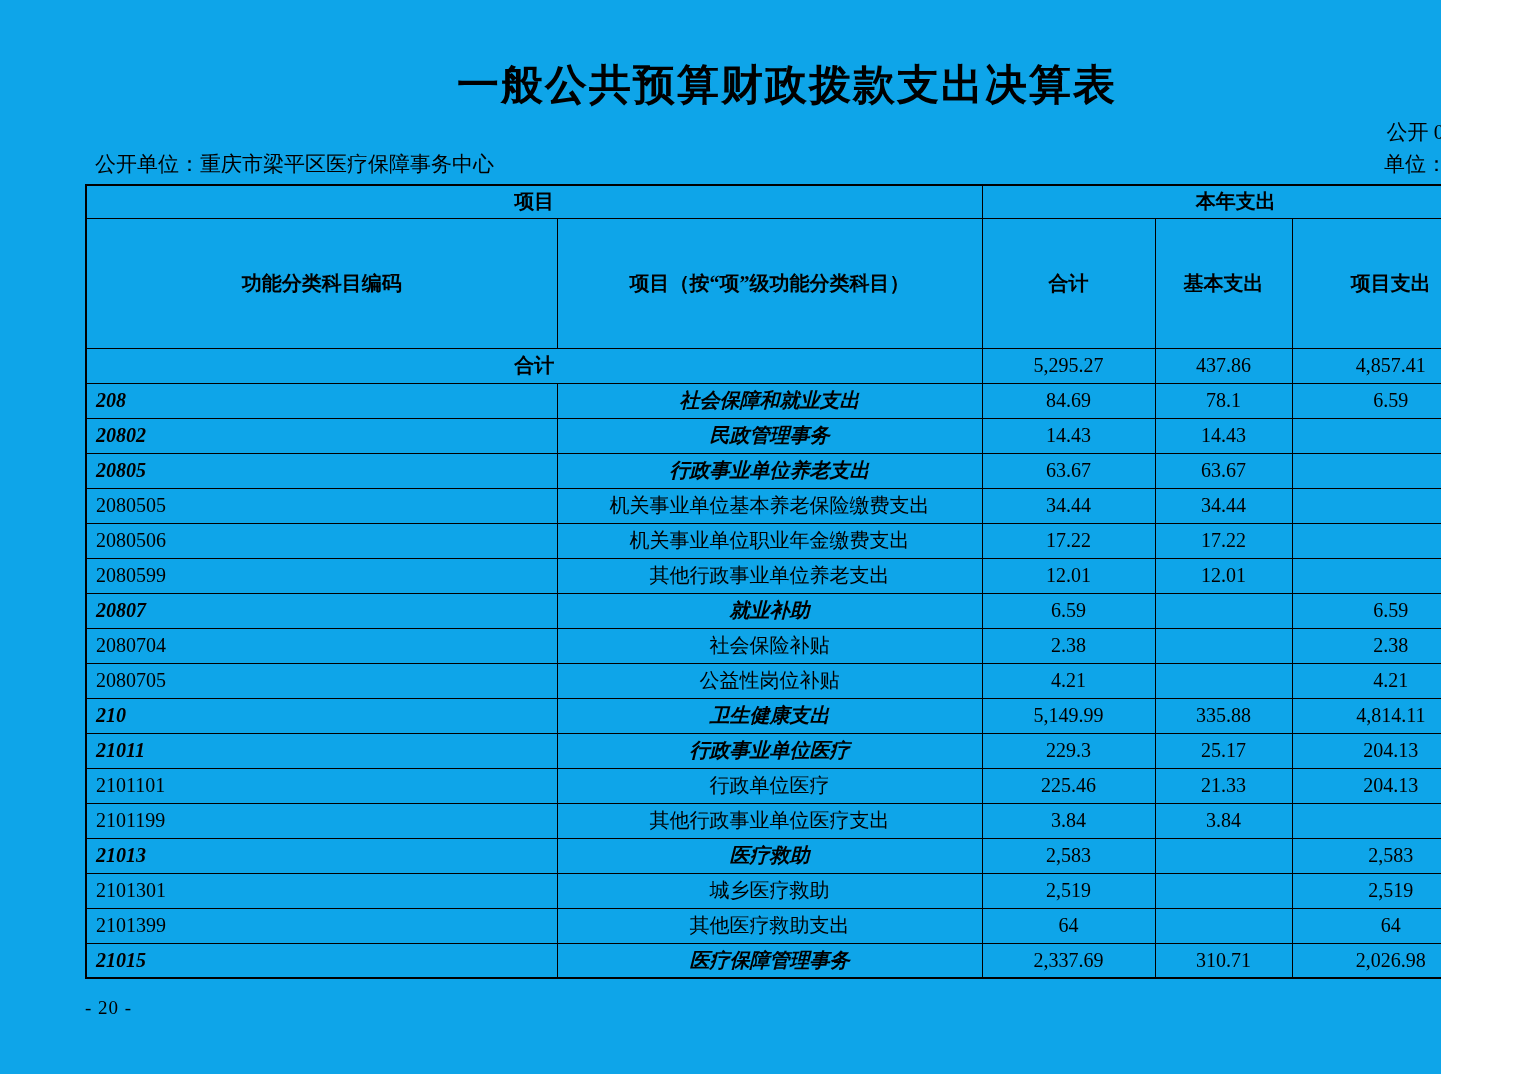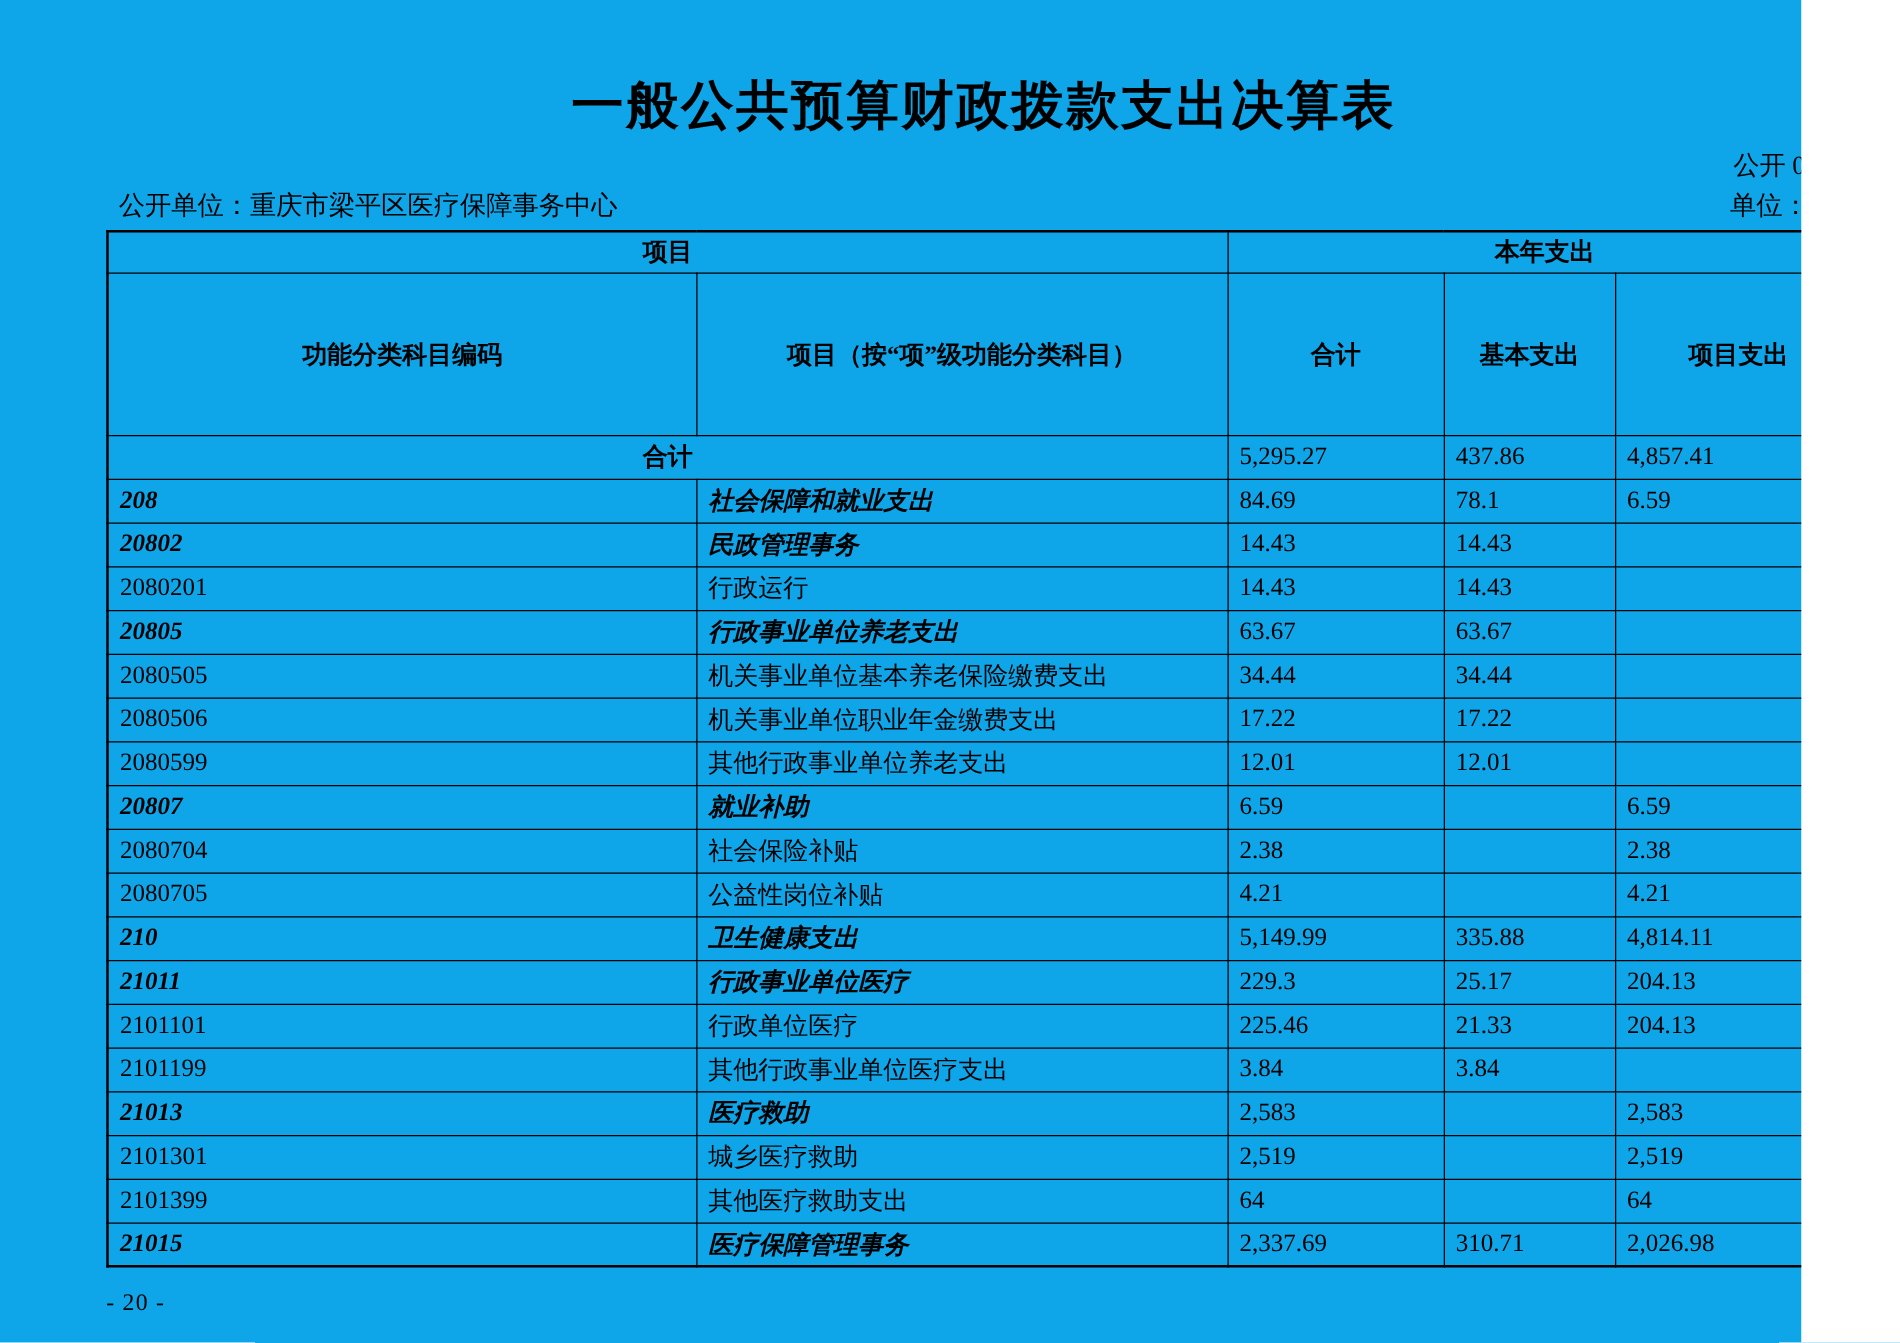--- a/index.html
+++ b/index.html
@@ -65,22 +65,22 @@
   }
   table.budget th {
     font-weight: 700;
     text-align: center;
     padding: 0 4px;
   }
   tr.hrow-1 { height: 33px; }
   tr.hrow-2 { height: 130px; }
   tbody tr   { height: 35px; }
   td.c-code { text-align: left; }
-  td.c-name { text-align: left; }
-  td.c-num  { text-align: left; }
+  td.c-name { text-align: center; }
+  td.c-num  { text-align: center; }
   td.total-label {
     text-align: center;
     font-weight: 700;
   }
   tr.bold-row td.c-code,
   tr.bold-row td.c-name {
     font-weight: 700;
     font-style: italic;
   }
   .page-footer {
@@ -141,27 +141,20 @@
             <td class="c-num">78.1</td>
             <td class="c-num">6.59</td>
           </tr>
           <tr class="bold-row">
             <td class="c-code">20802</td>
             <td class="c-name">民政管理事务</td>
             <td class="c-num">14.43</td>
             <td class="c-num">14.43</td>
             <td class="c-num"></td>
           </tr>
-          <tr>
-            <td class="c-code">2080201</td>
-            <td class="c-name">行政运行</td>
-            <td class="c-num">14.43</td>
-            <td class="c-num">14.43</td>
-            <td class="c-num"></td>
-          </tr>
           <tr class="bold-row">
             <td class="c-code">20805</td>
             <td class="c-name">行政事业单位养老支出</td>
             <td class="c-num">63.67</td>
             <td class="c-num">63.67</td>
             <td class="c-num"></td>
           </tr>
           <tr>
             <td class="c-code">2080505</td>
             <td class="c-name">机关事业单位基本养老保险缴费支出</td>

